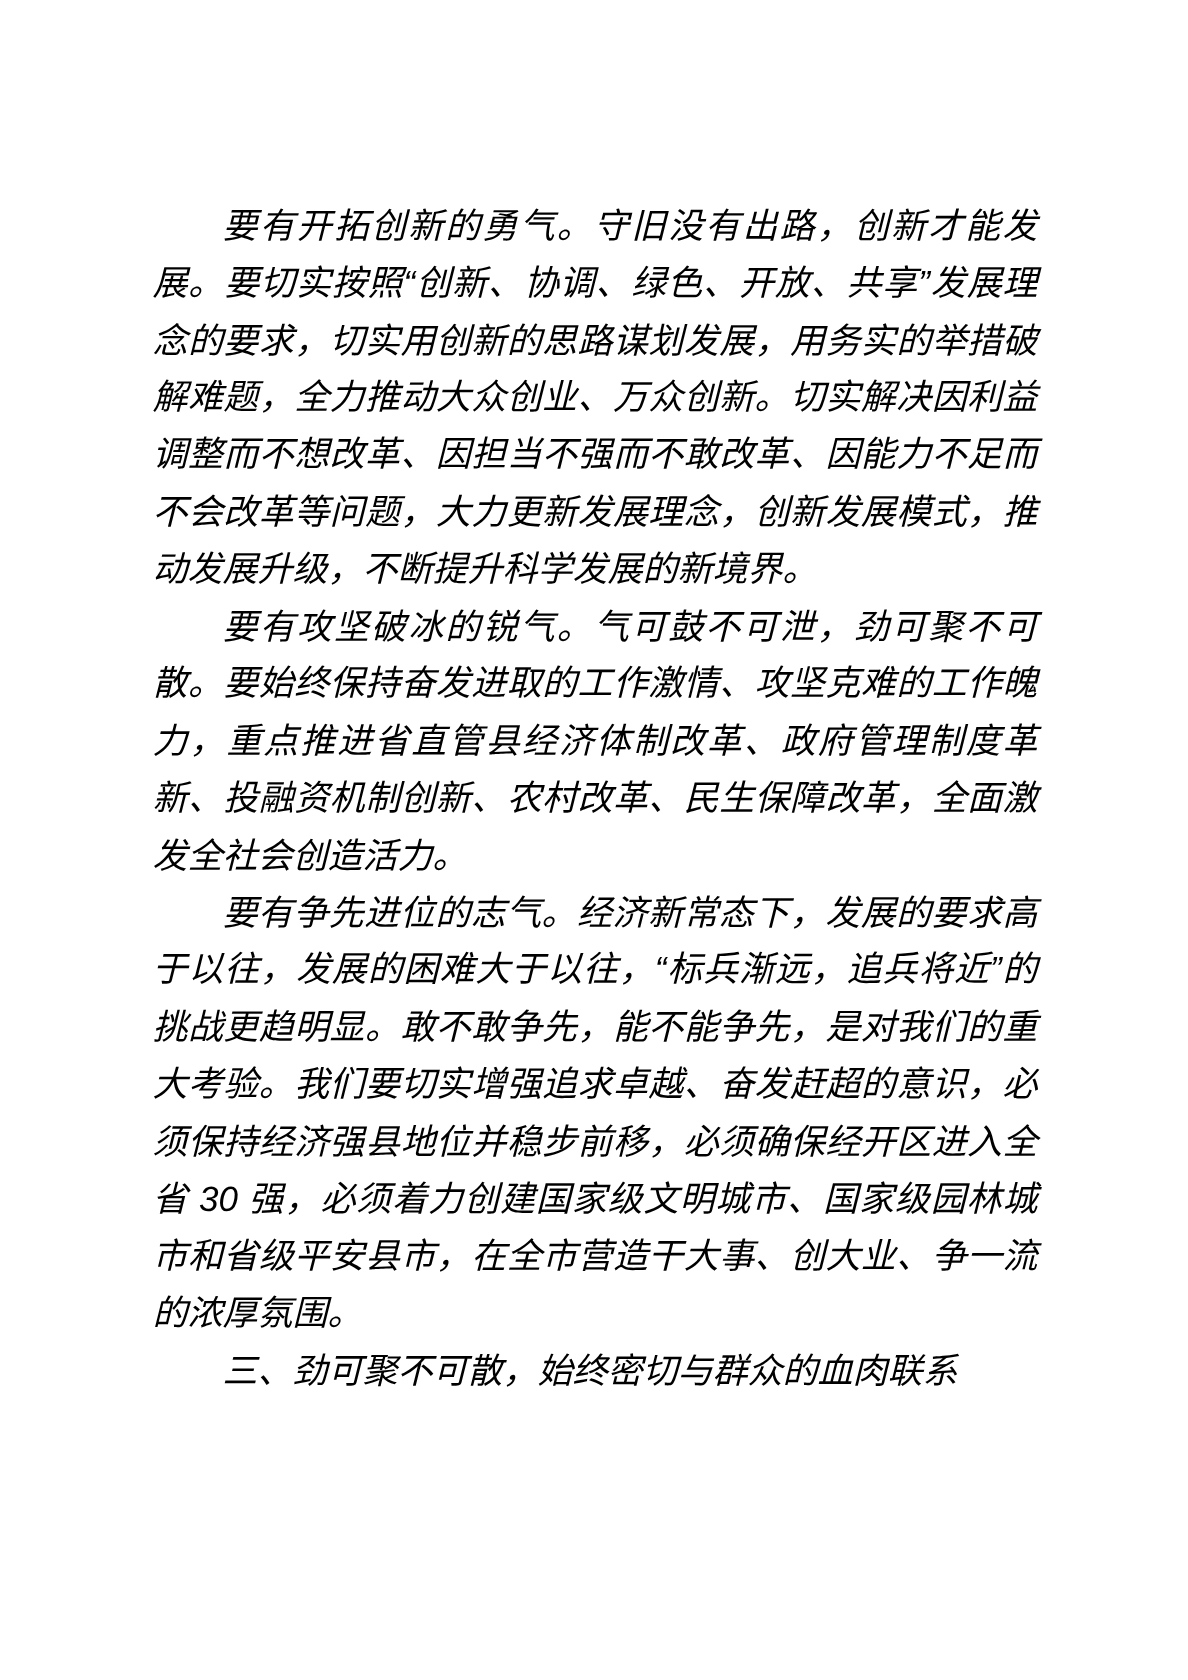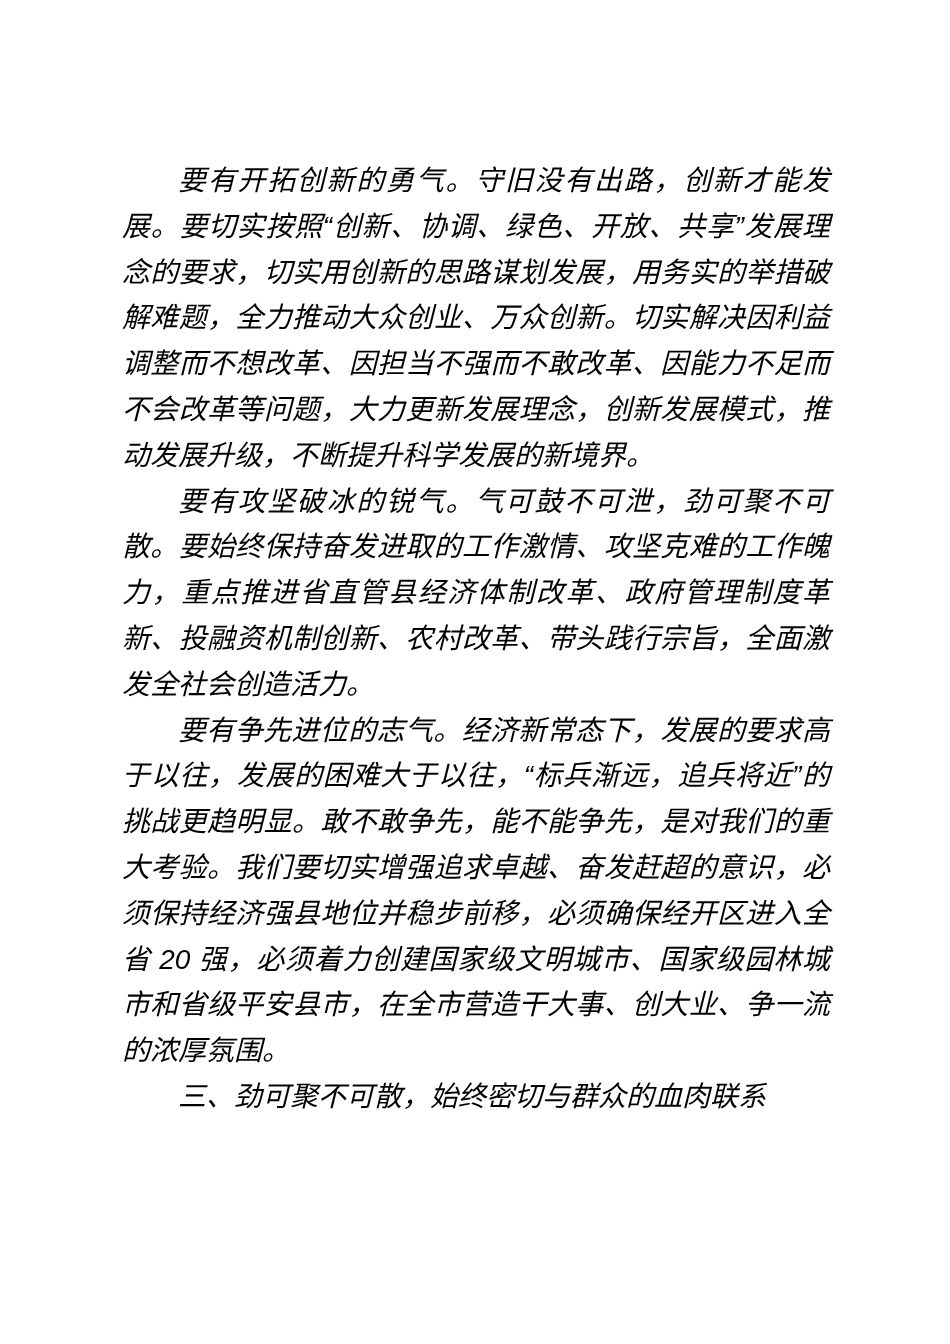--- a/index.html
+++ b/index.html
@@ -41,17 +41,17 @@
   .content p.heading {
     font-weight: normal; 
   }
 </style>
 </head>
 <body style="background: rgb(255, 255, 255);">
 
 <div class="page">
   <div class="content" style="color: rgb(0, 0, 0);">
     <p>要有开拓创新的勇气。守旧没有出路，创新才能发展。要切实按照“创新、协调、绿色、开放、共享”发展理念的要求，切实用创新的思路谋划发展，用务实的举措破解难题，全力推动大众创业、万众创新。切实解决因利益调整而不想改革、因担当不强而不敢改革、因能力不足而不会改革等问题，大力更新发展理念，创新发展模式，推动发展升级，不断提升科学发展的新境界。</p>
-    <p>要有攻坚破冰的锐气。气可鼓不可泄，劲可聚不可散。要始终保持奋发进取的工作激情、攻坚克难的工作魄力，重点推进省直管县经济体制改革、政府管理制度革新、投融资机制创新、农村改革、带头践行宗旨，全面激发全社会创造活力。</p>
-    <p>要有争先进位的志气。经济新常态下，发展的要求高于以往，发展的困难大于以往，“标兵渐远，追兵将近”的挑战更趋明显。敢不敢争先，能不能争先，是对我们的重大考验。我们要切实增强追求卓越、奋发赶超的意识，必须保持经济强县地位并稳步前移，必须确保经开区进入全省 20 强，必须着力创建国家级文明城市、国家级园林城市和省级平安县市，在全市营造干大事、创大业、争一流的浓厚氛围。</p>
+    <p>要有攻坚破冰的锐气。气可鼓不可泄，劲可聚不可散。要始终保持奋发进取的工作激情、攻坚克难的工作魄力，重点推进省直管县经济体制改革、政府管理制度革新、投融资机制创新、农村改革、民生保障改革，全面激发全社会创造活力。</p>
+    <p>要有争先进位的志气。经济新常态下，发展的要求高于以往，发展的困难大于以往，“标兵渐远，追兵将近”的挑战更趋明显。敢不敢争先，能不能争先，是对我们的重大考验。我们要切实增强追求卓越、奋发赶超的意识，必须保持经济强县地位并稳步前移，必须确保经开区进入全省 30 强，必须着力创建国家级文明城市、国家级园林城市和省级平安县市，在全市营造干大事、创大业、争一流的浓厚氛围。</p>
     <p class="heading">三、劲可聚不可散，始终密切与群众的血肉联系</p>
   </div>
 </div>
 
 </body></html>

